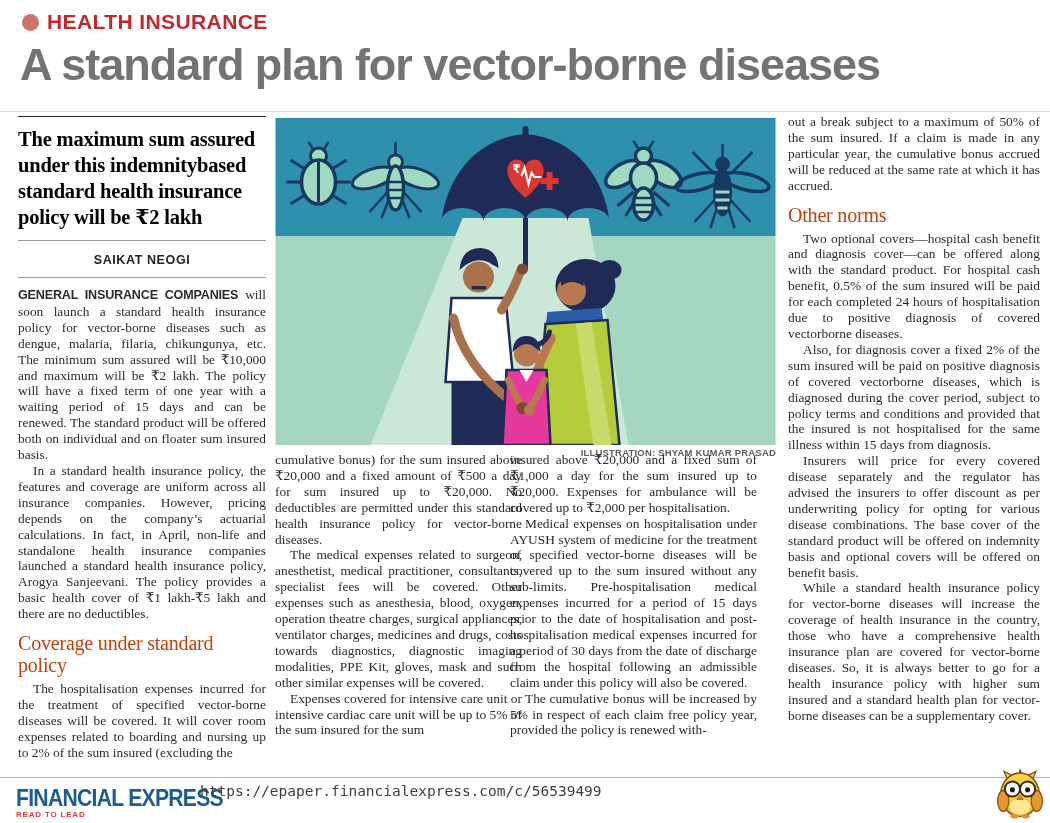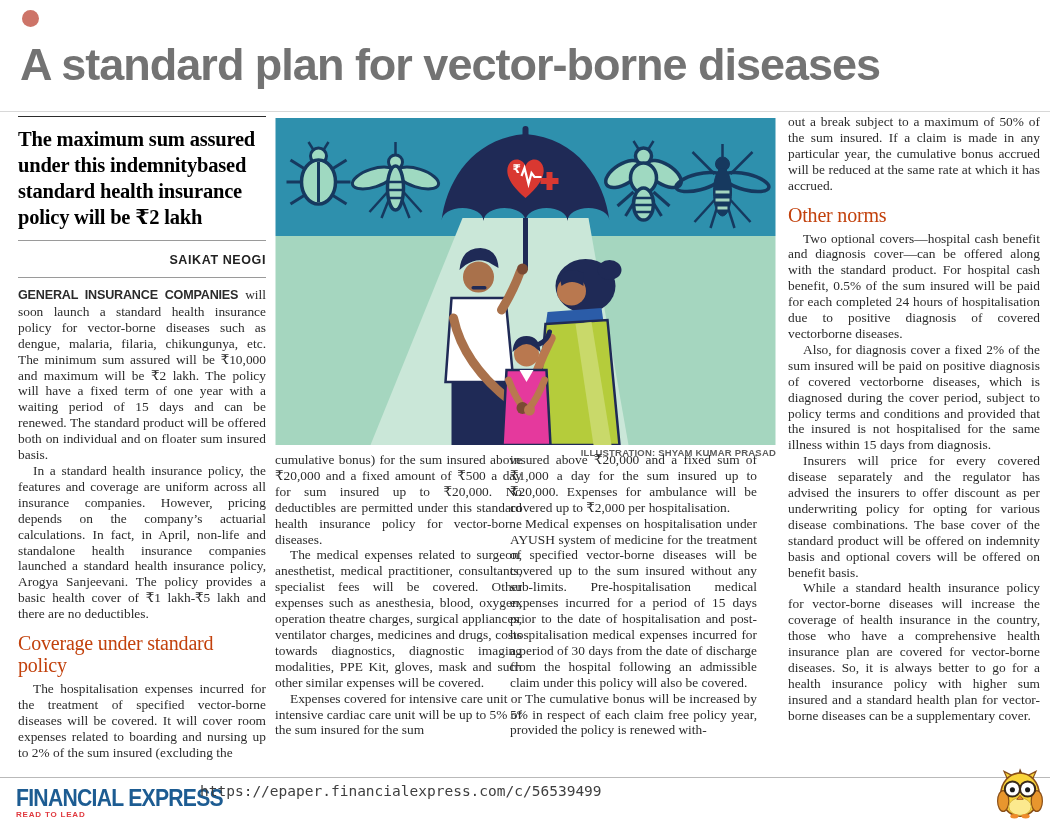--- a/index.html
+++ b/index.html
@@ -27,21 +27,21 @@
   .lead-in { font-family:"Liberation Sans","DejaVu Sans",sans-serif; font-weight:800; font-size:12.6px; letter-spacing:-.2px; }
   .subhead { font-size:20px; font-weight:normal; letter-spacing:-.2px; color:#c2410c; margin:10px 0 5px; text-align:left; line-height:1.1; }
 
   .col1 { left:18px;  top:116px; width:248px; height:660px; }
   .col2 { left:275px; top:452px; width:247px; height:324px; }
   .col3 { left:510px; top:452px; width:247px; height:324px; }
   .col4 { left:788px; top:114px; width:252px; height:662px; }
 
   .standfirst-box { border-top:1.5px solid #2b2b2b; padding:9px 0 10px; text-align:left; }
   .standfirst { font-size:20.5px; font-weight:bold; line-height:26px; color:#000000; letter-spacing:-.2px; }
-  .byline-box { border-top:1px solid #9a9a9a; border-bottom:1px solid #9a9a9a; padding:9px 0; margin-bottom:9px; text-align:right; }
+  .byline-box { border-top:1px solid #9a9a9a; border-bottom:1px solid #9a9a9a; padding:9px 0; margin-bottom:9px; text-align:center; }
   .byline { font-family:"Liberation Sans","DejaVu Sans",sans-serif; font-size:12.5px; font-weight:700; letter-spacing:.6px; color:#222; }
 
   
   figure.illustration { position:absolute; left:275px; top:118px; width:501px; }
   figure.illustration svg { display:block; width:501px; height:327px; }
   figcaption { margin-top:2px; text-align:right;
     font-family:"Liberation Sans","DejaVu Sans",sans-serif; font-size:9.5px; font-weight:700; color:#5d5d5d; letter-spacing:.2px; }
 
   
   .footer { position:absolute; left:0; top:777px; width:1050px; height:46px; border-top:1px solid #b9b9b9; background:#fff; }
@@ -54,20 +54,21 @@
   .meta-block .url { color:#3f3f3f; text-decoration:none; }
   .owl { position:absolute; right:6px; top:-12px; width:48px; height:54px; }
 </style>
 </head>
 <body>
 
 <div class="page">
 
   <div class="kicker">
     <span class="dot"></span>
+    <span class="label">HEALTH INSURANCE</span>
   </div>
   <h1 class="headline">A standard plan for vector-borne diseases</h1>
   <div class="rule-full"></div>
 
   <section class="col col1">
     <div class="standfirst-box">
       <p class="standfirst">The maximum sum assured under this indemnitybased standard health insurance policy will be ₹2 lakh</p>
     </div>
     <div class="byline-box">
       <span class="byline">SAIKAT NEOGI</span>

